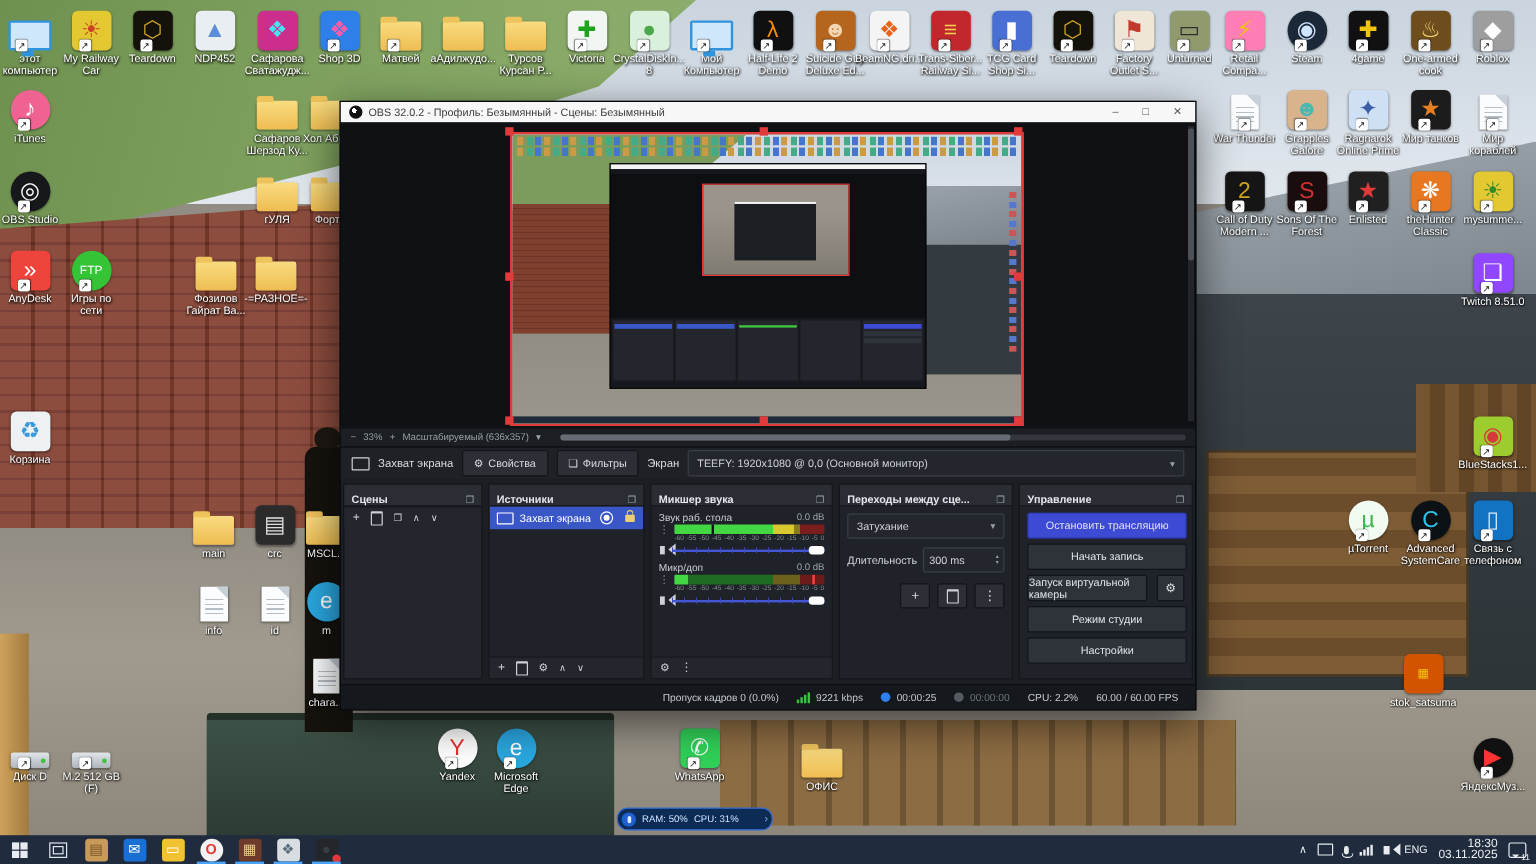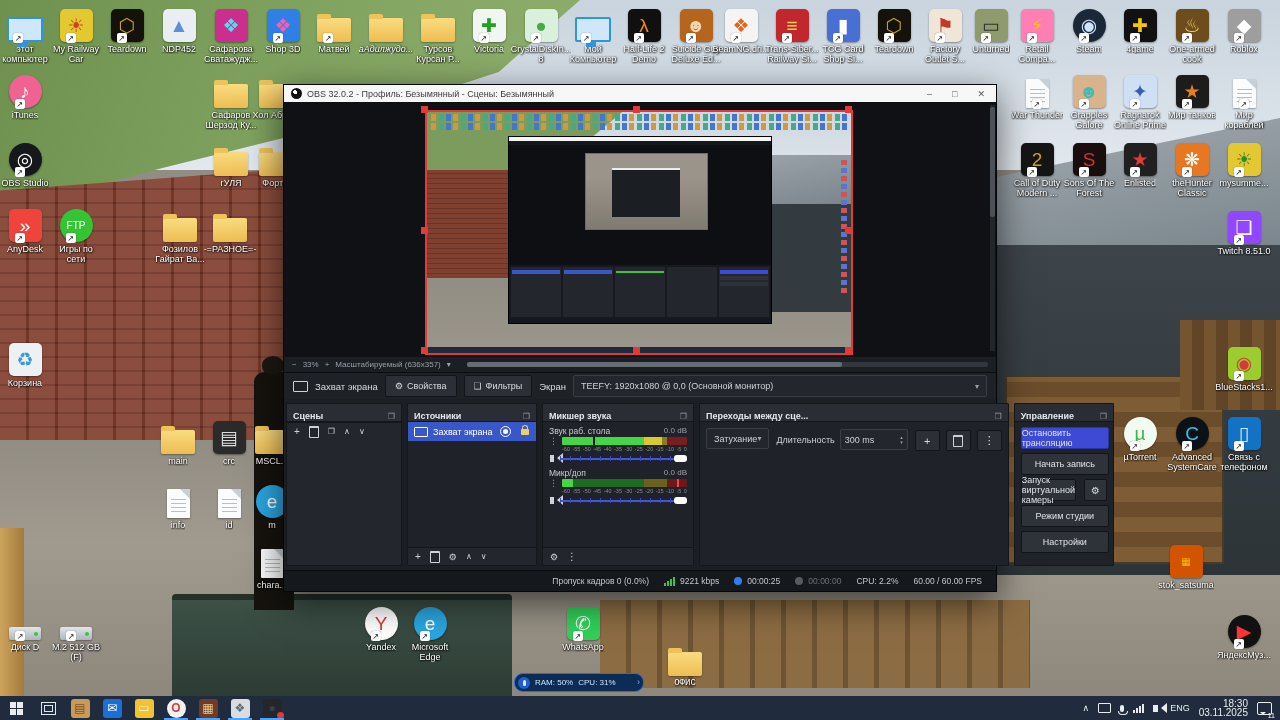--- a/index.html
+++ b/index.html
@@ -164,21 +164,21 @@
   .scale{display:flex;justify-content:space-between;font-size:5.5px;color:#878d94;margin-top:1px}
   .mx-vol{display:flex;align-items:center;gap:6px;margin:3px 0 6px 0}
   .spk{width:4px;height:7px;background:#ced2d7;position:relative;margin-left:1px}
   .spk::after{content:"";position:absolute;left:2px;top:-2px;border:5px solid transparent;border-right:6px solid #ced2d7}
   .slider{flex:1;height:7px;position:relative}
   .slider::before{content:"";position:absolute;left:0;right:0;top:3px;height:2px;background:#4356d6}
   .slider::after{content:"";position:absolute;left:0;right:0;top:1px;height:5px;
     background:repeating-linear-gradient(90deg,#3a4ac0 0 1px,transparent 1px 10px)}
   .thumb{position:absolute;right:0;top:0;width:13px;height:7px;background:#fff;border-radius:3px;z-index:1}
   
-  .tx{padding:6px;display:flex;gap:7px;font-size:9px;color:#ced2d7}
+  .tx{padding:6px;display:flex;flex-direction:column;gap:7px;font-size:9px;color:#ced2d7}
   .tx .combo{flex:none;height:19px}
   .tx-row{display:flex;align-items:center;gap:5px}
   .spin{width:58px;height:19px;background:#23262c;border:1px solid #3a3f46;border-radius:2px;display:flex;align-items:center;padding:0 4px;margin-left:auto}
   .spin .arr{margin-left:auto;display:flex;flex-direction:column;font-size:5px;line-height:5px;color:#9aa0a6}
   .tx-btns{display:flex;justify-content:flex-end;gap:6px;margin-top:2px}
   .sqbtn{width:23px;height:19px;background:#2c3036;border:1px solid #111419;border-radius:2px;display:flex;align-items:center;justify-content:center;color:#d8dbde;font-size:11px}
   
   .ctls{padding:5px 6px;display:flex;flex-direction:column;gap:4px}
   .ctl{height:20px;background:#2e333a;border:1px solid #111419;border-radius:2px;color:#e0e3e7;font-size:9px;
     display:flex;align-items:center;justify-content:center;width:100%}
@@ -265,21 +265,21 @@
         </div>
         <div class="di-label">Shop 3D</div>
       </div>
       <div class="dicon" style="left: 307px; top: 6px;">
         <div class="di-img">
           <div class="ic-folder"></div>
           <div class="sc-arrow">↗</div>
         </div>
         <div class="di-label">Матвей</div>
       </div>
-      <div class="dicon" style="left: 359px; top: 6px; font-style: italic;">
+      <div class="dicon" style="left: 359px; top: 6px;">
         <div class="di-img">
           <div class="ic-folder"></div>
         </div>
         <div class="di-label">аАдилжудо...</div>
       </div>
       <div class="dicon" style="left: 411px; top: 6px;">
         <div class="di-img">
           <div class="ic-folder"></div>
         </div>
         <div class="di-label">Турсов Курсан Р...</div>
@@ -725,21 +725,21 @@
       </div>
       <div class="dicon" style="left: 556px; top: 604px;">
         <div class="di-img">
           <div class="ic-app" style="background: rgb(49, 209, 89);">
             <span style="color: rgb(255, 255, 255);">✆</span>
           </div>
           <div class="sc-arrow">↗</div>
         </div>
         <div class="di-label">WhatsApp</div>
       </div>
-      <div class="dicon" style="left: 658px; top: 640px; font-family: Liberation Mono, monospace;">
+      <div class="dicon" style="left: 658px; top: 612px;">
         <div class="di-img">
           <div class="ic-folder"></div>
         </div>
         <div class="di-label">ОФИС</div>
       </div>
       <div class="dicon" style="left: 1217px; top: 612px;">
         <div class="di-img">
           <div class="ic-app" style="background: rgb(17, 17, 17); border-radius: 50%;">
             <span style="color: rgb(255, 51, 51);">▶</span>
           </div>

